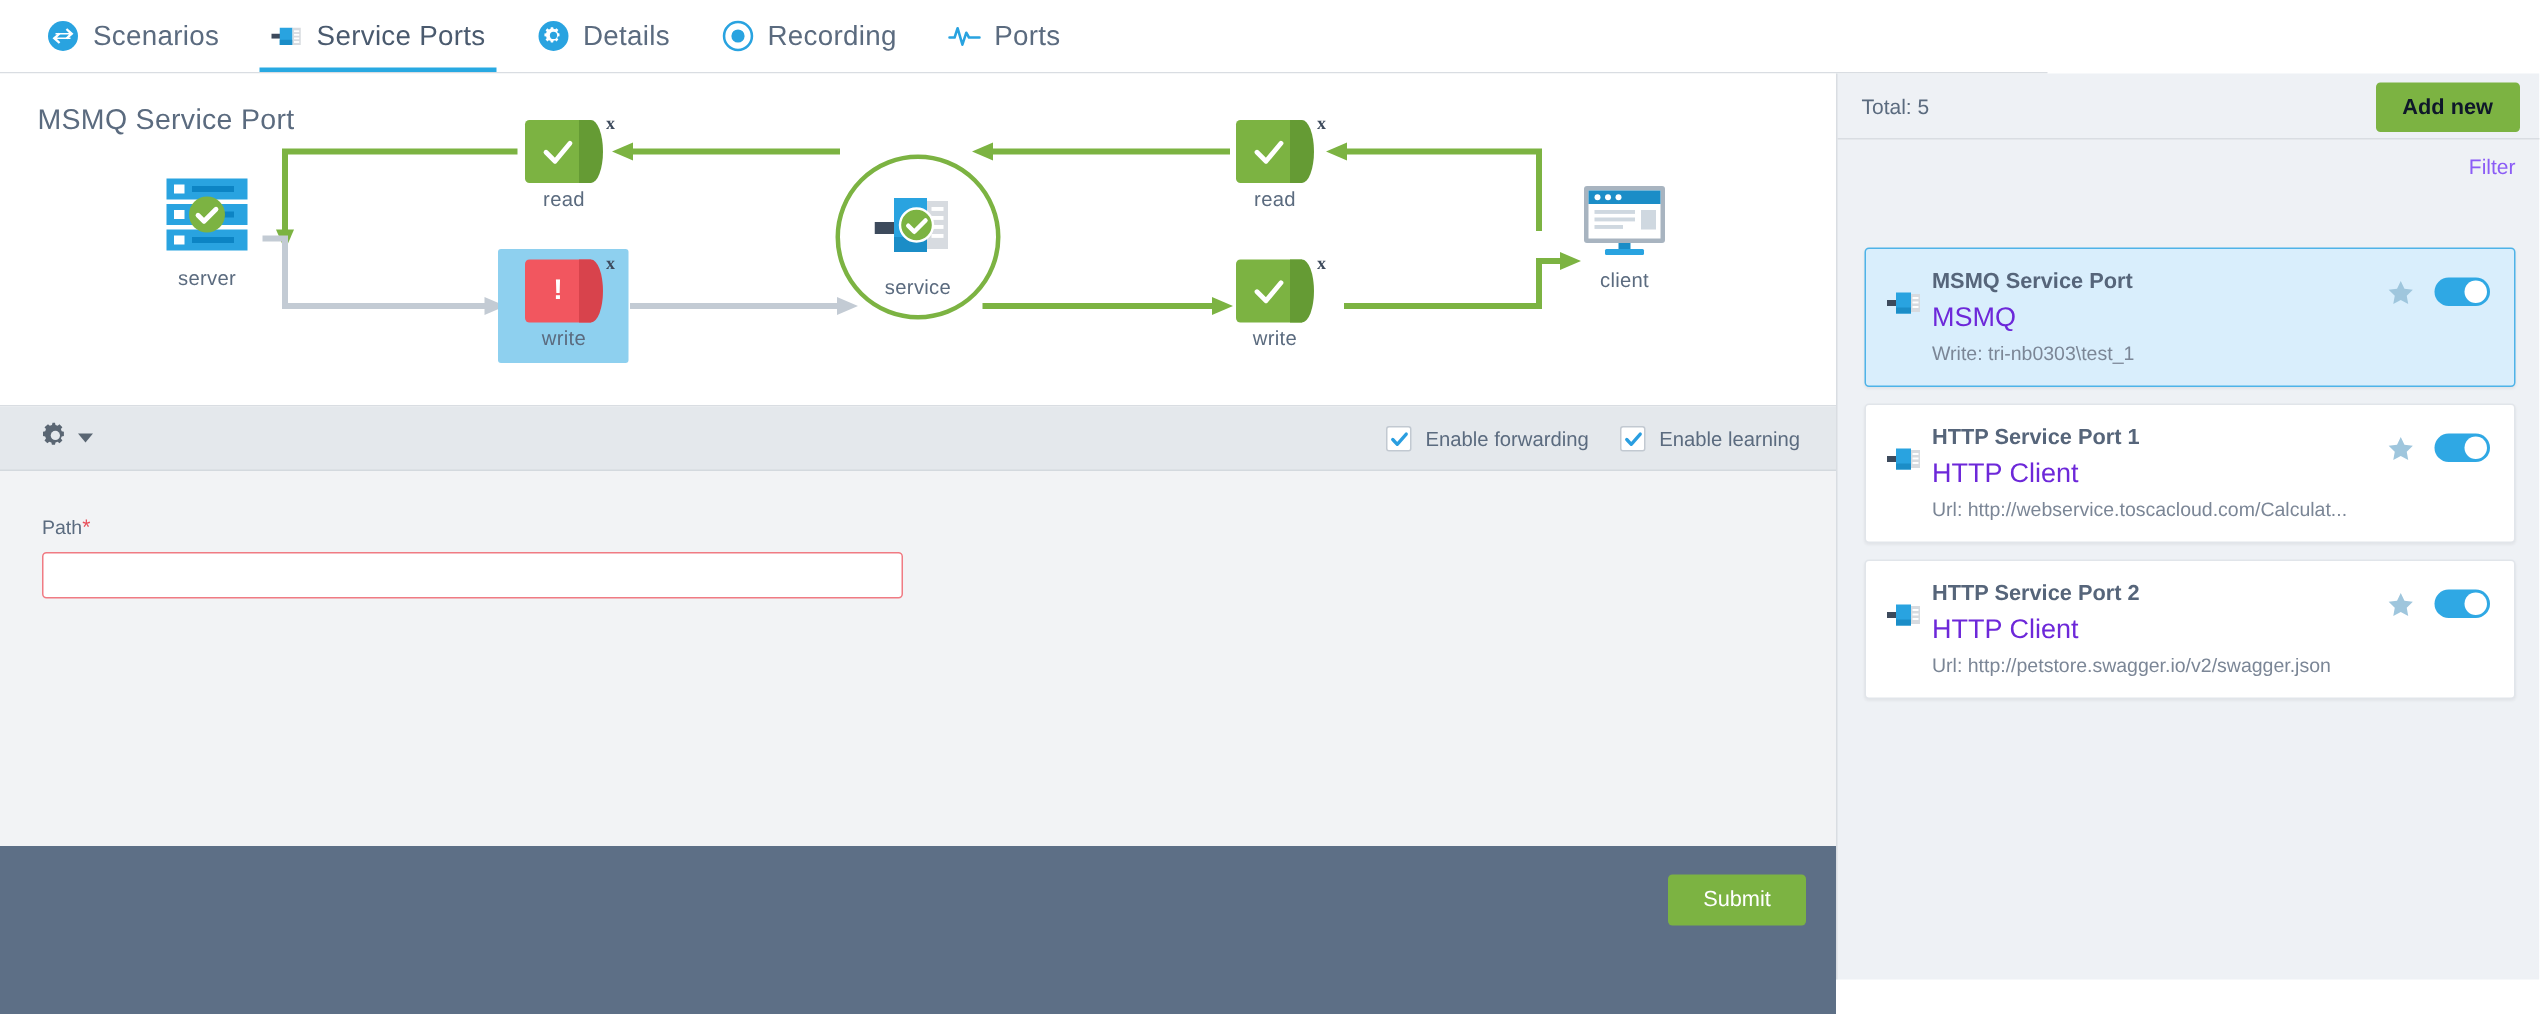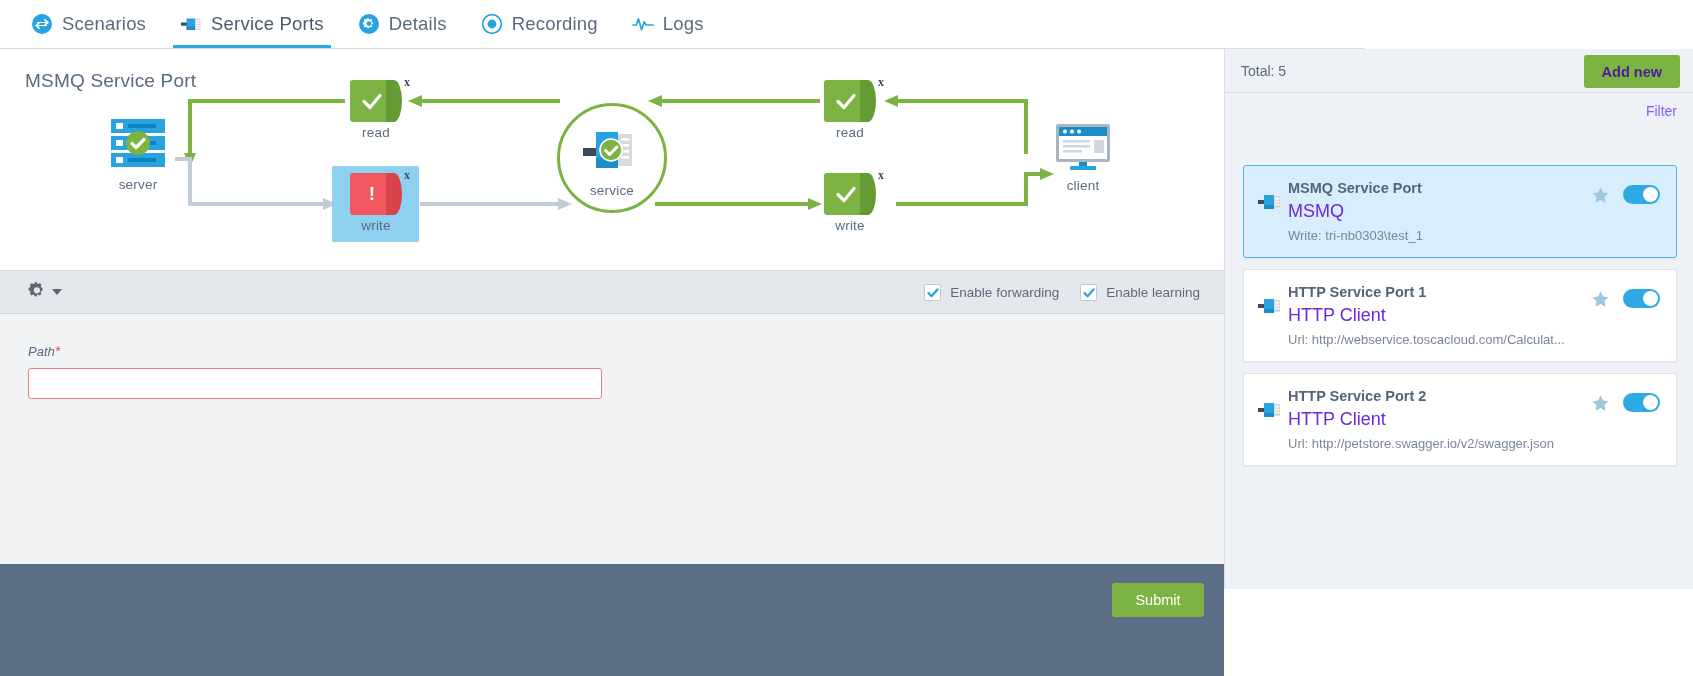--- a/index.html
+++ b/index.html
@@ -108,21 +108,21 @@
   }
   .cbx {
     width: 17px; height: 17px; background: #fff; border: 1px solid #c2c9d1;
     border-radius: 2px; display: flex; align-items: center; justify-content: center;
     cursor: pointer;
   }
   .cbx svg { width: 12px; height: 12px; }
   .cbx-label { font-size: 13.5px; color: #5b6b7f; margin-right: 12px; }
 
   .field-row { position: absolute; left: 28px; top: 72px; }
-  .field-label { font-size: 13px; color: #5b6b7f; margin-bottom: 9px; font-style: italic; }
+  .field-label { font-size: 13px; color: #5b6b7f; margin-bottom: 9px; }
   .req { color: #e8505b; font-size: 14px; }
   .path-input {
     width: 574px; height: 31px; border: 1px solid #f07b83; border-radius: 3px;
     background: #ffffff; padding: 0 8px; font-size: 13.5px; color: #444;
     font-family: "Liberation Sans", sans-serif; outline: none;
   }
 
   .tooltip {
     position: absolute; left: 236px; top: 308px;
     background: #f4606c; color: #ffffff;
@@ -144,32 +144,32 @@
   }
   .btn-submit {
     position: absolute; right: 20px; top: 19px;
     width: 92px; height: 34px; background: #7cb342; color: #fff;
     border: none; border-radius: 3px; font-size: 14.5px;
     font-family: "Liberation Sans", sans-serif; cursor: pointer;
   }
 
   
   .sidebar {
-    position: absolute; left: 1224px; top: 49px; width: 469px; height: 540px;
+    position: absolute; left: 1224px; top: 49px; width: 469px; height: 604px;
     background: #eef1f5; border-left: 1px solid #d9dde2;
   }
   .sb-head {
     position: absolute; left: 0; top: 0; width: 469px; height: 44px;
     border-bottom: 1px solid #d9dde2;
     display: flex; align-items: center;
   }
   .sb-total { margin-left: 16px; font-size: 14px; color: #5b6b7f; }
   .btn-addnew {
     position: absolute; right: 14px; top: 6px;
-    height: 33px; padding: 0 18px; background: #7cb342; color: #4c1d95;
+    height: 33px; padding: 0 18px; background: #7cb342; color: #0f172a;
     border: none; border-radius: 3px; font-size: 14.5px; font-weight: bold;
     font-family: "Liberation Sans", sans-serif; cursor: pointer;
   }
   .sb-filter {
     position: absolute; right: 16px; top: 54px;
     font-size: 14px; color: #8b5cf6; cursor: pointer;
   }
 
   .sp-list { position: absolute; left: 18px; top: 116px; width: 434px; }
   .sp-card {
@@ -253,21 +253,21 @@
       </span>
       <span class="tlabel">Recording</span>
     </div>
 
     <div class="tab">
       <span class="ico">
         <svg viewBox="0 0 22 22">
             <path d="M1 12h3.4l2-6.2 3.2 11 2.6-8 1.8 3.2H21" fill="none" stroke="#29a3e0" stroke-width="1.7" stroke-linejoin="round" stroke-linecap="round"></path>
           </svg>
       </span>
-      <span class="tlabel">Logs</span>
+      <span class="tlabel">Ports</span>
     </div>
   </div>
 
   <div class="canvas">
     <div class="canvas-title">MSMQ Service Port</div>
 
     <svg class="diagram" viewBox="0 0 1224 222">
 
       <path d="M345 52 H190 V106" fill="none" stroke="#7cb342" stroke-width="4"></path>
       <polygon points="190,118 184,104 196,104" fill="#7cb342"></polygon>

